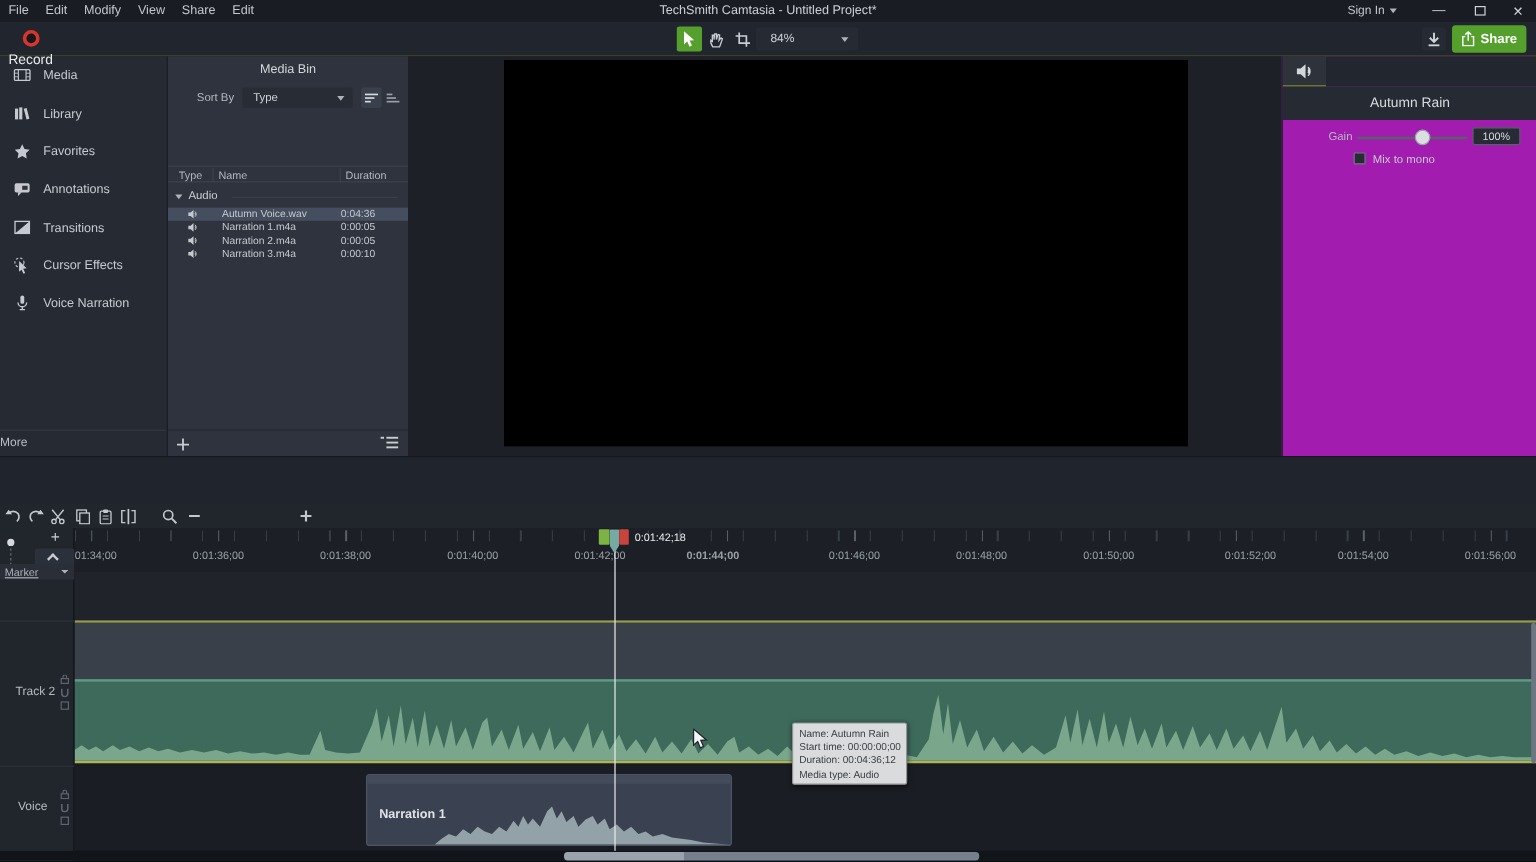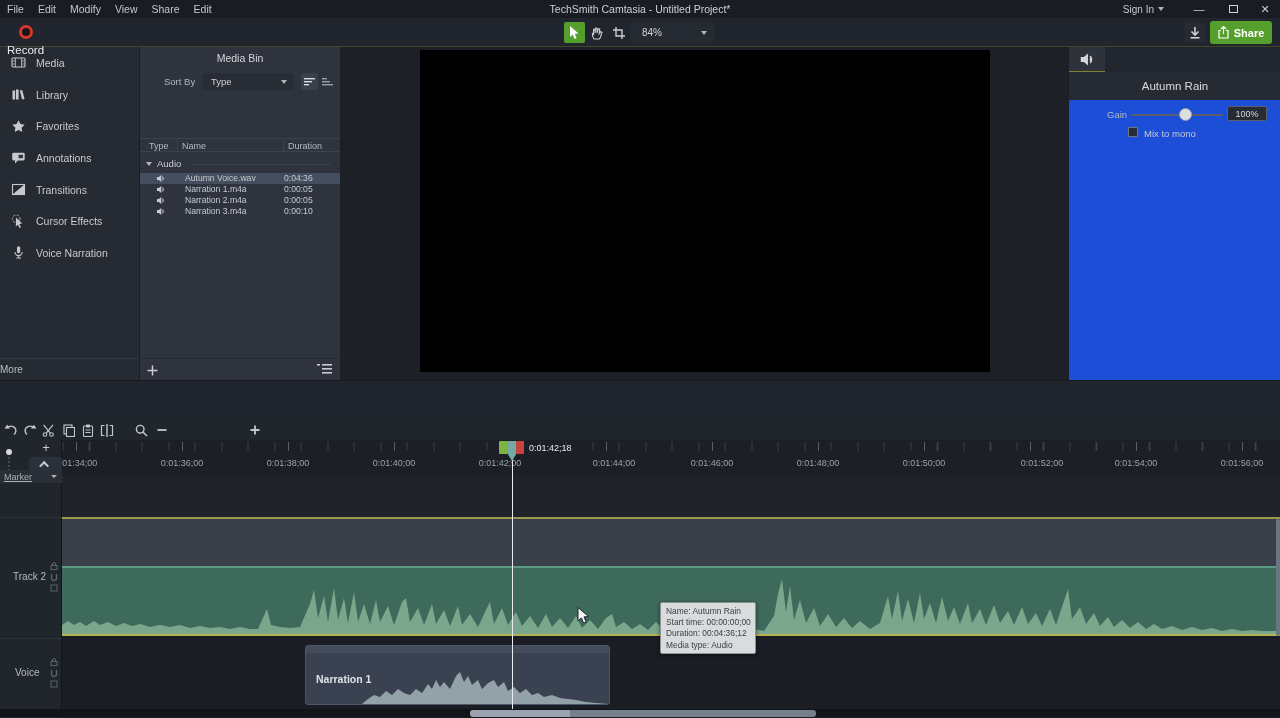--- a/index.html
+++ b/index.html
@@ -52,21 +52,21 @@
   .mb-row .du { position:absolute; left:144px; }
   .mb-row svg { position:absolute; left:16px; }
   .mb-row-inner { position:relative; width:100%; height:100%; }
   .mb-bottom { position:absolute; left:0; bottom:0; width:201px; height:22px; border-top:1px solid #262a32; }
 
   
   .canvas { position:absolute; left:340px; top:47px; width:728px; height:333px; background:#1d2026; }
   .stage { position:absolute; left:80px; top:3px; width:570px; height:322px; background:#000; }
 
   
-  .rightpanel { position:absolute; left:1068px; top:47px; width:212px; height:333px; background:#1d4ed8; border-left:1px solid #1b1e24; }
+  .rightpanel { position:absolute; left:1068px; top:47px; width:212px; height:333px; background:#a21caf; border-left:1px solid #1b1e24; }
   .rp-tabstrip { position:absolute; left:0; top:0; width:212px; height:25px; background:#22262e; }
   .rp-tab { position:absolute; left:0; top:0; width:36px; height:25px; background:#2d323b; display:flex; align-items:center; justify-content:center; }
   .rp-tab-underline { position:absolute; left:0; top:24px; width:36px; height:2px; background:#7d8330; }
   .rp-titleband { position:absolute; left:0; top:25px; width:212px; height:28px; background:#262b33; display:flex; align-items:center; justify-content:center; font-size:11.5px; color:#d8dbe0; }
   .rp-gain-label { position:absolute; left:38px; top:62px; font-size:9.5px; color:#b4b9c0; }
   .slider-track { position:absolute; background:#5a606a; border-radius:1px; }
   .slider-thumb { position:absolute; width:13px; height:13px; border-radius:50%; background:#dcdfe2; border:1px solid #9aa0a8; }
   .rp-value { position:absolute; left:158px; top:59px; width:40px; height:15px; background:#262b34; border:1px solid #5a606a; border-radius:2px; font-size:9px; color:#d6d9dd; display:flex; align-items:center; justify-content:center; }
   .rp-check { position:absolute; left:59px; top:80px; width:10px; height:10px; border:1px solid #707682; background:#262b34; border-radius:1px; }
   .rp-check-label { position:absolute; left:75px; top:81px; font-size:9.5px; color:#c6cad0; }
@@ -462,21 +462,21 @@
       </div>
     </div>
 
     <div class="ruler">
       <div class="ruler-ticks"></div>
       <span class="ruler-label" style="left:14px;">0:01:34;00</span>
       <span class="ruler-label" style="left:120px;">0:01:36;00</span>
       <span class="ruler-label" style="left:226px;">0:01:38;00</span>
       <span class="ruler-label" style="left:332px;">0:01:40;00</span>
       <span class="ruler-label" style="left:438px;">0:01:42;00</span>
-      <span class="ruler-label" style="left:552px;">0:01:44;00</span>
+      <span class="ruler-label" style="left:532px;font-weight:bold;">0:01:44;00</span>
       <span class="ruler-label" style="left:650px;">0:01:46;00</span>
       <span class="ruler-label" style="left:756px;">0:01:48;00</span>
       <span class="ruler-label" style="left:862px;">0:01:50;00</span>
       <span class="ruler-label" style="left:980px;">0:01:52;00</span>
       <span class="ruler-label" style="left:1074px;">0:01:54;00</span>
       <span class="ruler-label" style="left:1180px;">0:01:56;00</span>
     </div>
 
     <div class="ph-green"></div>
     <div class="ph-teal"></div>

